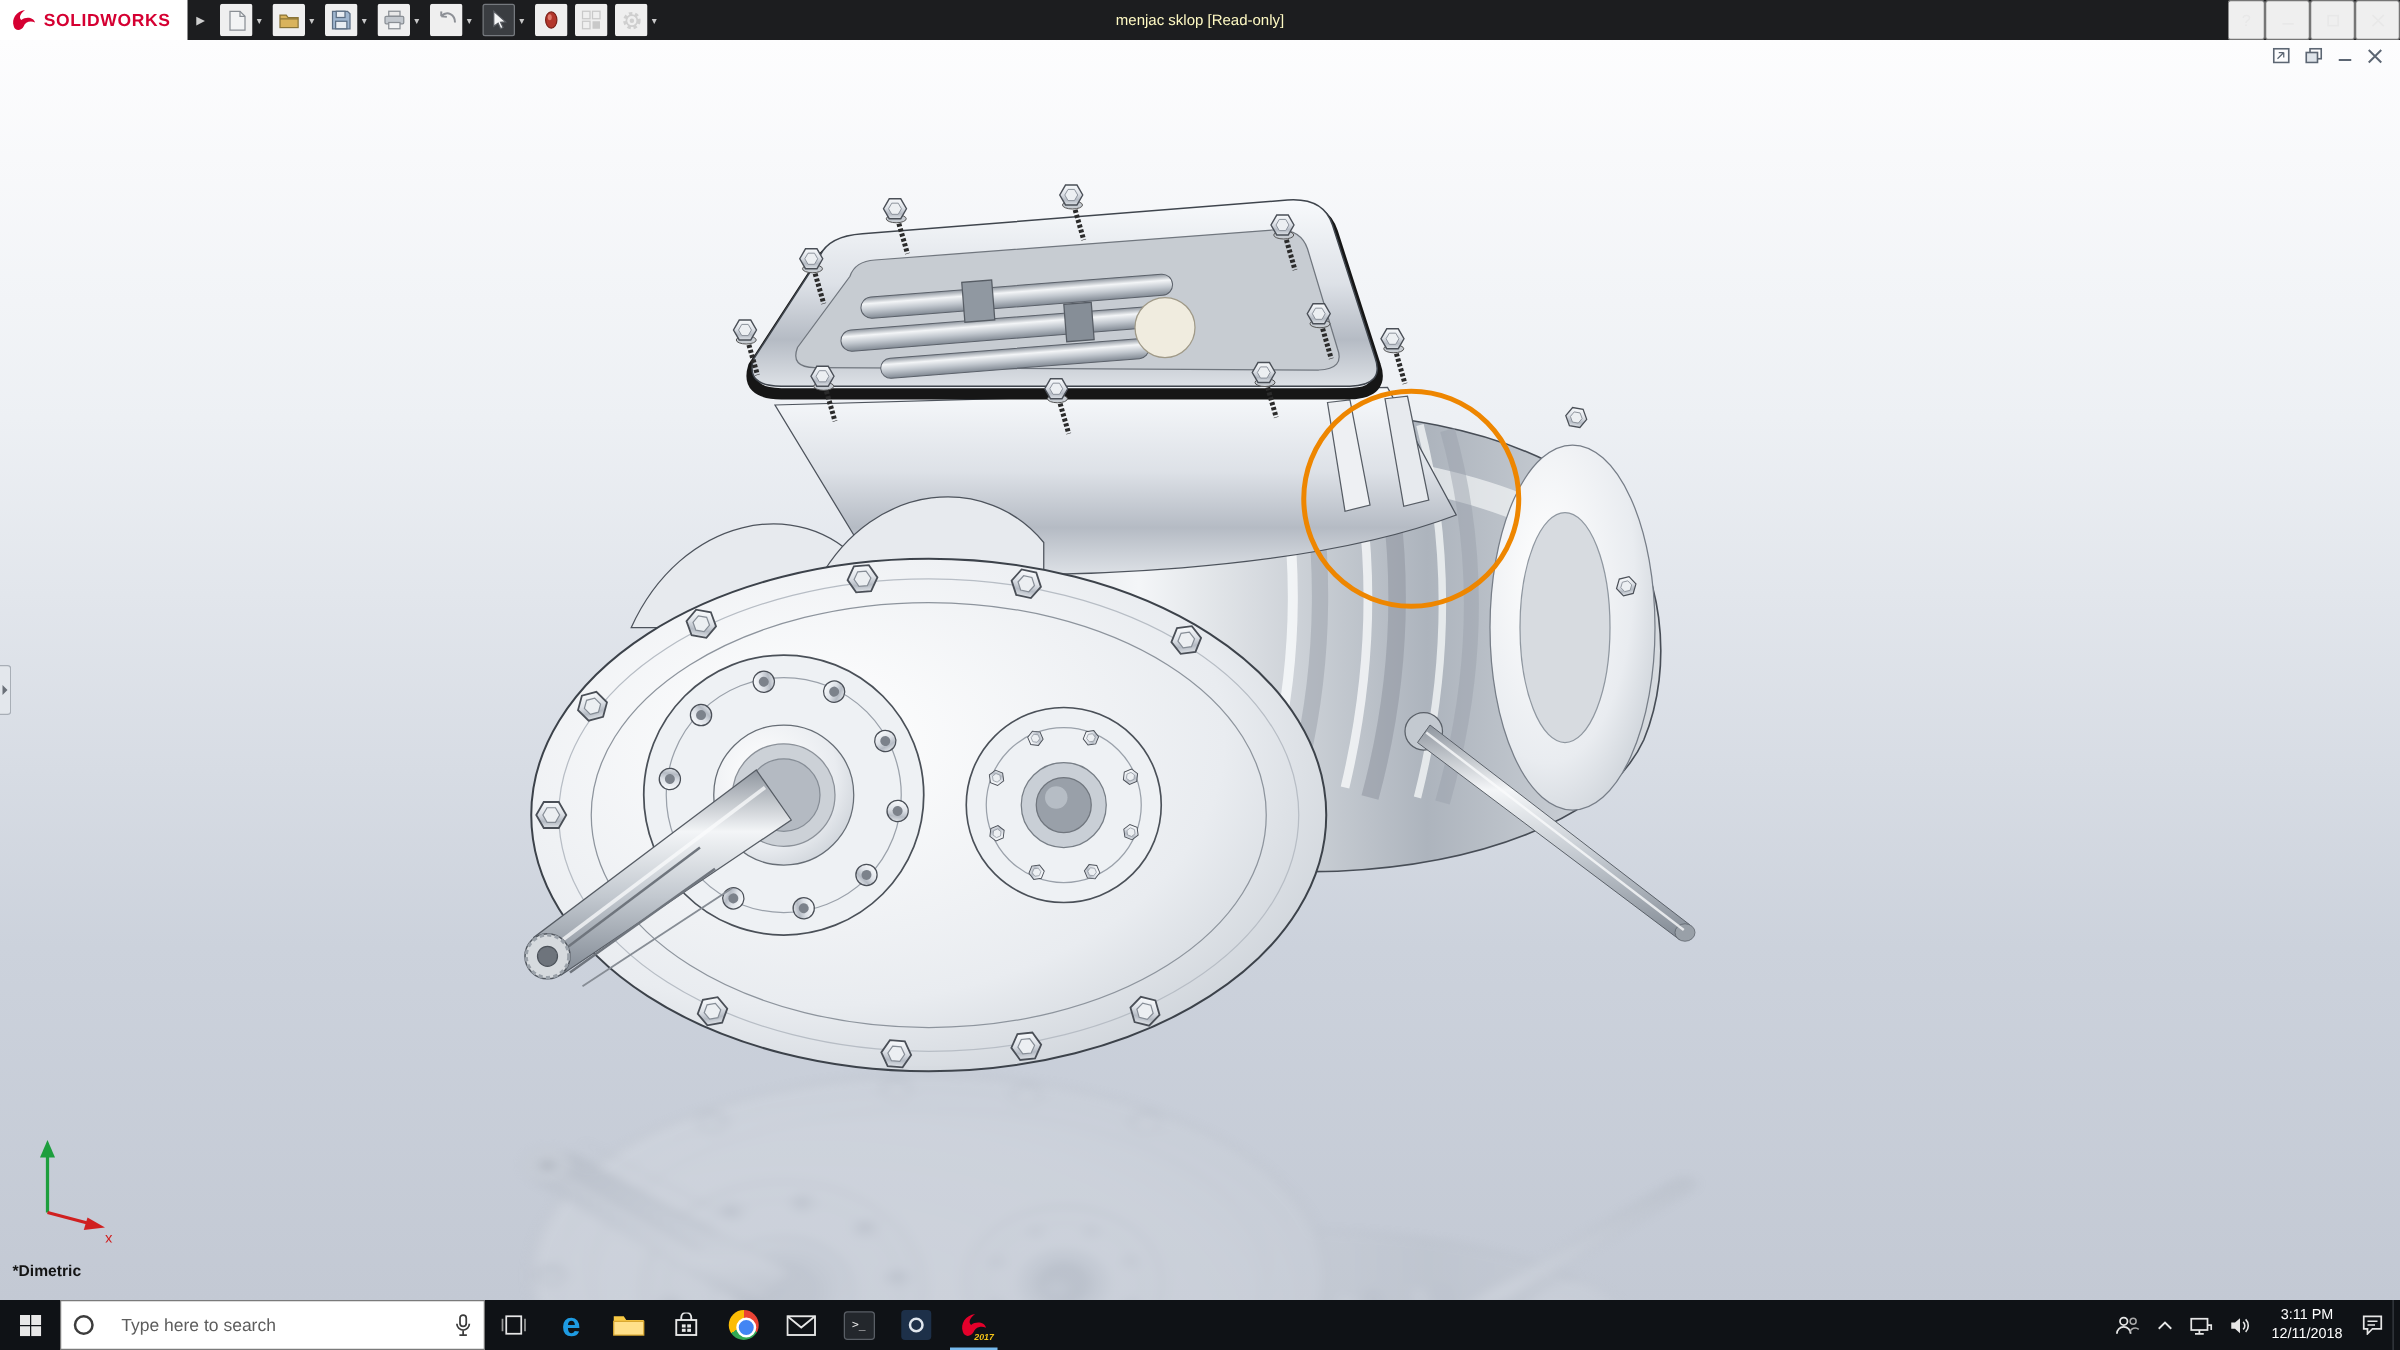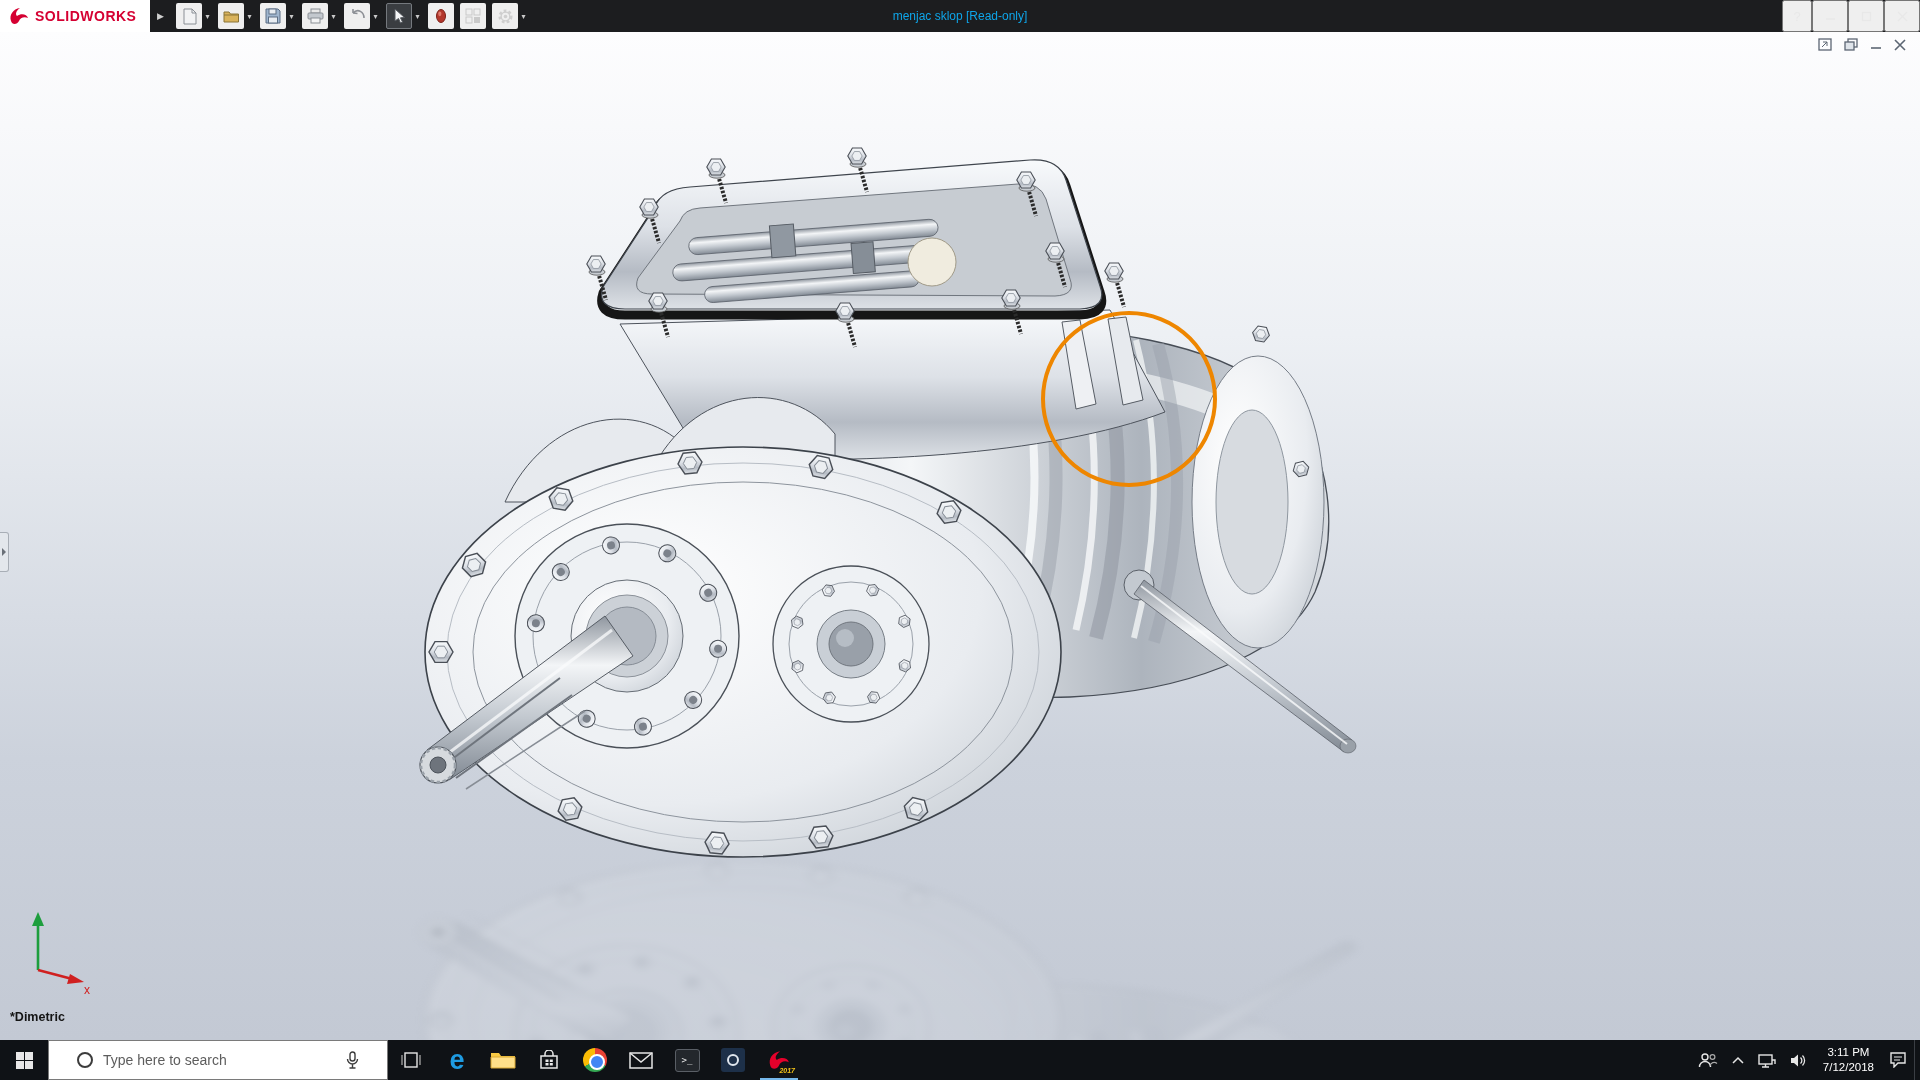--- a/index.html
+++ b/index.html
@@ -10,40 +10,40 @@
   
   .titlebar{height:32px;background:#1c1d1f;display:flex;align-items:center;color:#e6e6e6;position:relative;flex:0 0 auto}
   .logo-block{height:32px;background:#ffffff;display:flex;align-items:center;gap:5px;padding:0 14px 0 8px}
   .logo-text{color:#d50032;font-weight:bold;font-size:14px;letter-spacing:.5px}
   .flyout{width:20px;height:32px;display:flex;align-items:center;justify-content:center;color:#cfcfcf;font-size:9px;cursor:default}
   .tbar{display:flex;align-items:center;gap:2px;margin-left:6px}
   .tb-group{display:flex;align-items:center;margin-right:4px}
   .tb-btn{height:26px;min-width:26px;display:flex;align-items:center;justify-content:center;border-radius:2px;border:1px solid transparent}
   .tb-btn.active{background:#3a3d41;border-color:#75797e}
   .tb-caret{font-size:8px;color:#c9c9c9;width:10px;text-align:center}
-  .doc-title{position:absolute;left:50%;top:0;transform:translateX(-50%);height:32px;display:flex;align-items:center;font-size:12px;color:#0ea5e9;white-space:nowrap}
+  .doc-title{position:absolute;left:50%;top:0;transform:translateX(-50%);height:32px;display:flex;align-items:center;font-size:12px;color:#fef9c3;white-space:nowrap}
   .win-area{margin-left:auto;display:flex;align-items:center;height:32px}
   .win-btn{width:36px;height:32px;display:flex;align-items:center;justify-content:center;color:#e8e8e8;font-size:13px}
   .help-btn{width:30px}
 
   
   .viewport{position:relative;flex:1 1 auto;overflow:hidden;
     background:linear-gradient(180deg,#fdfdfe 0%,#edf0f4 30%,#ccd2dc 72%,#c3c9d4 100%)}
   .model-svg{position:absolute;inset:0;width:100%;height:100%}
   .doc-controls{position:absolute;top:6px;right:14px;display:flex;gap:12px;align-items:center}
   .doc-controls svg{display:block}
   .panel-tab{position:absolute;left:0;top:500px;width:9px;height:40px;background:#e3e7ec;border:1px solid #a8aeb6;border-left:none;border-radius:0 3px 3px 0;display:flex;align-items:center;justify-content:center}
   .panel-tab::after{content:"";width:0;height:0;border-top:4px solid transparent;border-bottom:4px solid transparent;border-left:4px solid #6a7078}
   .triad{position:absolute;left:18px;bottom:46px;width:78px;height:92px}
   .view-label{position:absolute;left:10px;bottom:16px;font-size:12.5px;font-weight:600;color:#141414}
 
   
   .taskbar{height:40px;background:#0f1216;display:flex;align-items:stretch;color:#fff;flex:0 0 auto;position:relative}
   .start-btn{width:48px;display:flex;align-items:center;justify-content:center}
-  .search-box{width:340px;background:#ffffff;display:flex;align-items:center;gap:10px;padding:0 28px;border:1px solid #7a7a7a}
+  .search-box{width:340px;background:#ffffff;display:flex;align-items:center;gap:22px;padding:0 10px;border:1px solid #7a7a7a}
   .search-box input{border:none;outline:none;flex:1;font-size:14px;color:#222;font-family:"Liberation Sans",sans-serif;background:transparent}
   .search-box input::placeholder{color:#5d5d5d}
   .cortana-ring{width:16px;height:16px;border:2px solid #3c3c3c;border-radius:50%}
   .app-btn{width:46px;display:flex;align-items:center;justify-content:center;position:relative}
   .run-indicator{position:absolute;bottom:0;left:4px;right:4px;height:2px;background:#76b9ed}
   .edge-e{color:#1e9be2;font-size:27px;font-weight:bold;line-height:1}
   .chrome-ball{width:24px;height:24px;border-radius:50%;background:conic-gradient(#ea4335 0 33%,#34a853 0 66%,#fbbc05 0 100%);position:relative}
   .chrome-ball::after{content:"";position:absolute;left:6px;top:6px;width:12px;height:12px;border-radius:50%;background:#4285f4;border:2px solid #fff}
   .console-tile{width:25px;height:23px;background:#23272c;border:1px solid #5a5f66;border-radius:3px;color:#e8e8e8;font-family:"DejaVu Sans Mono",monospace;font-size:9px;display:flex;align-items:center;justify-content:center}
   .media-tile{width:24px;height:24px;background:#1d3049;border-radius:3px;display:flex;align-items:center;justify-content:center}
@@ -478,21 +478,21 @@
         </svg>
       </button>
       <button class="tray-btn" style="background:none;border:none">
         <svg width="18" height="15" viewBox="0 0 18 15">
           <polygon points="1,5 4,5 8,1.5 8,13.5 4,10 1,10" fill="#e6e6e6"></polygon>
           <path d="M10.5,4.5 a4,4 0 0 1 0,6 M12.5,2.5 a7,7 0 0 1 0,10" fill="none" stroke="#e6e6e6" stroke-width="1.3"></path>
         </svg>
       </button>
       <button class="clock" style="background:none;border:none;color:#fff;font-family:inherit">
         <span>3:11 PM</span>
-        <span>7/12/2018</span>
+        <span>12/11/2018</span>
       </button>
       <button class="tray-btn" style="background:none;border:none">
         <svg width="18" height="16" viewBox="0 0 18 16">
           <path d="M2,1 h14 v10 h-7 l-4,4 v-4 h-3 z" fill="none" stroke="#e6e6e6" stroke-width="1.4"></path>
           <path d="M5,5 h8 M5,8 h6" stroke="#e6e6e6" stroke-width="1.2"></path>
         </svg>
       </button>
       <div class="show-desktop"></div>
     </div>
   </footer>

